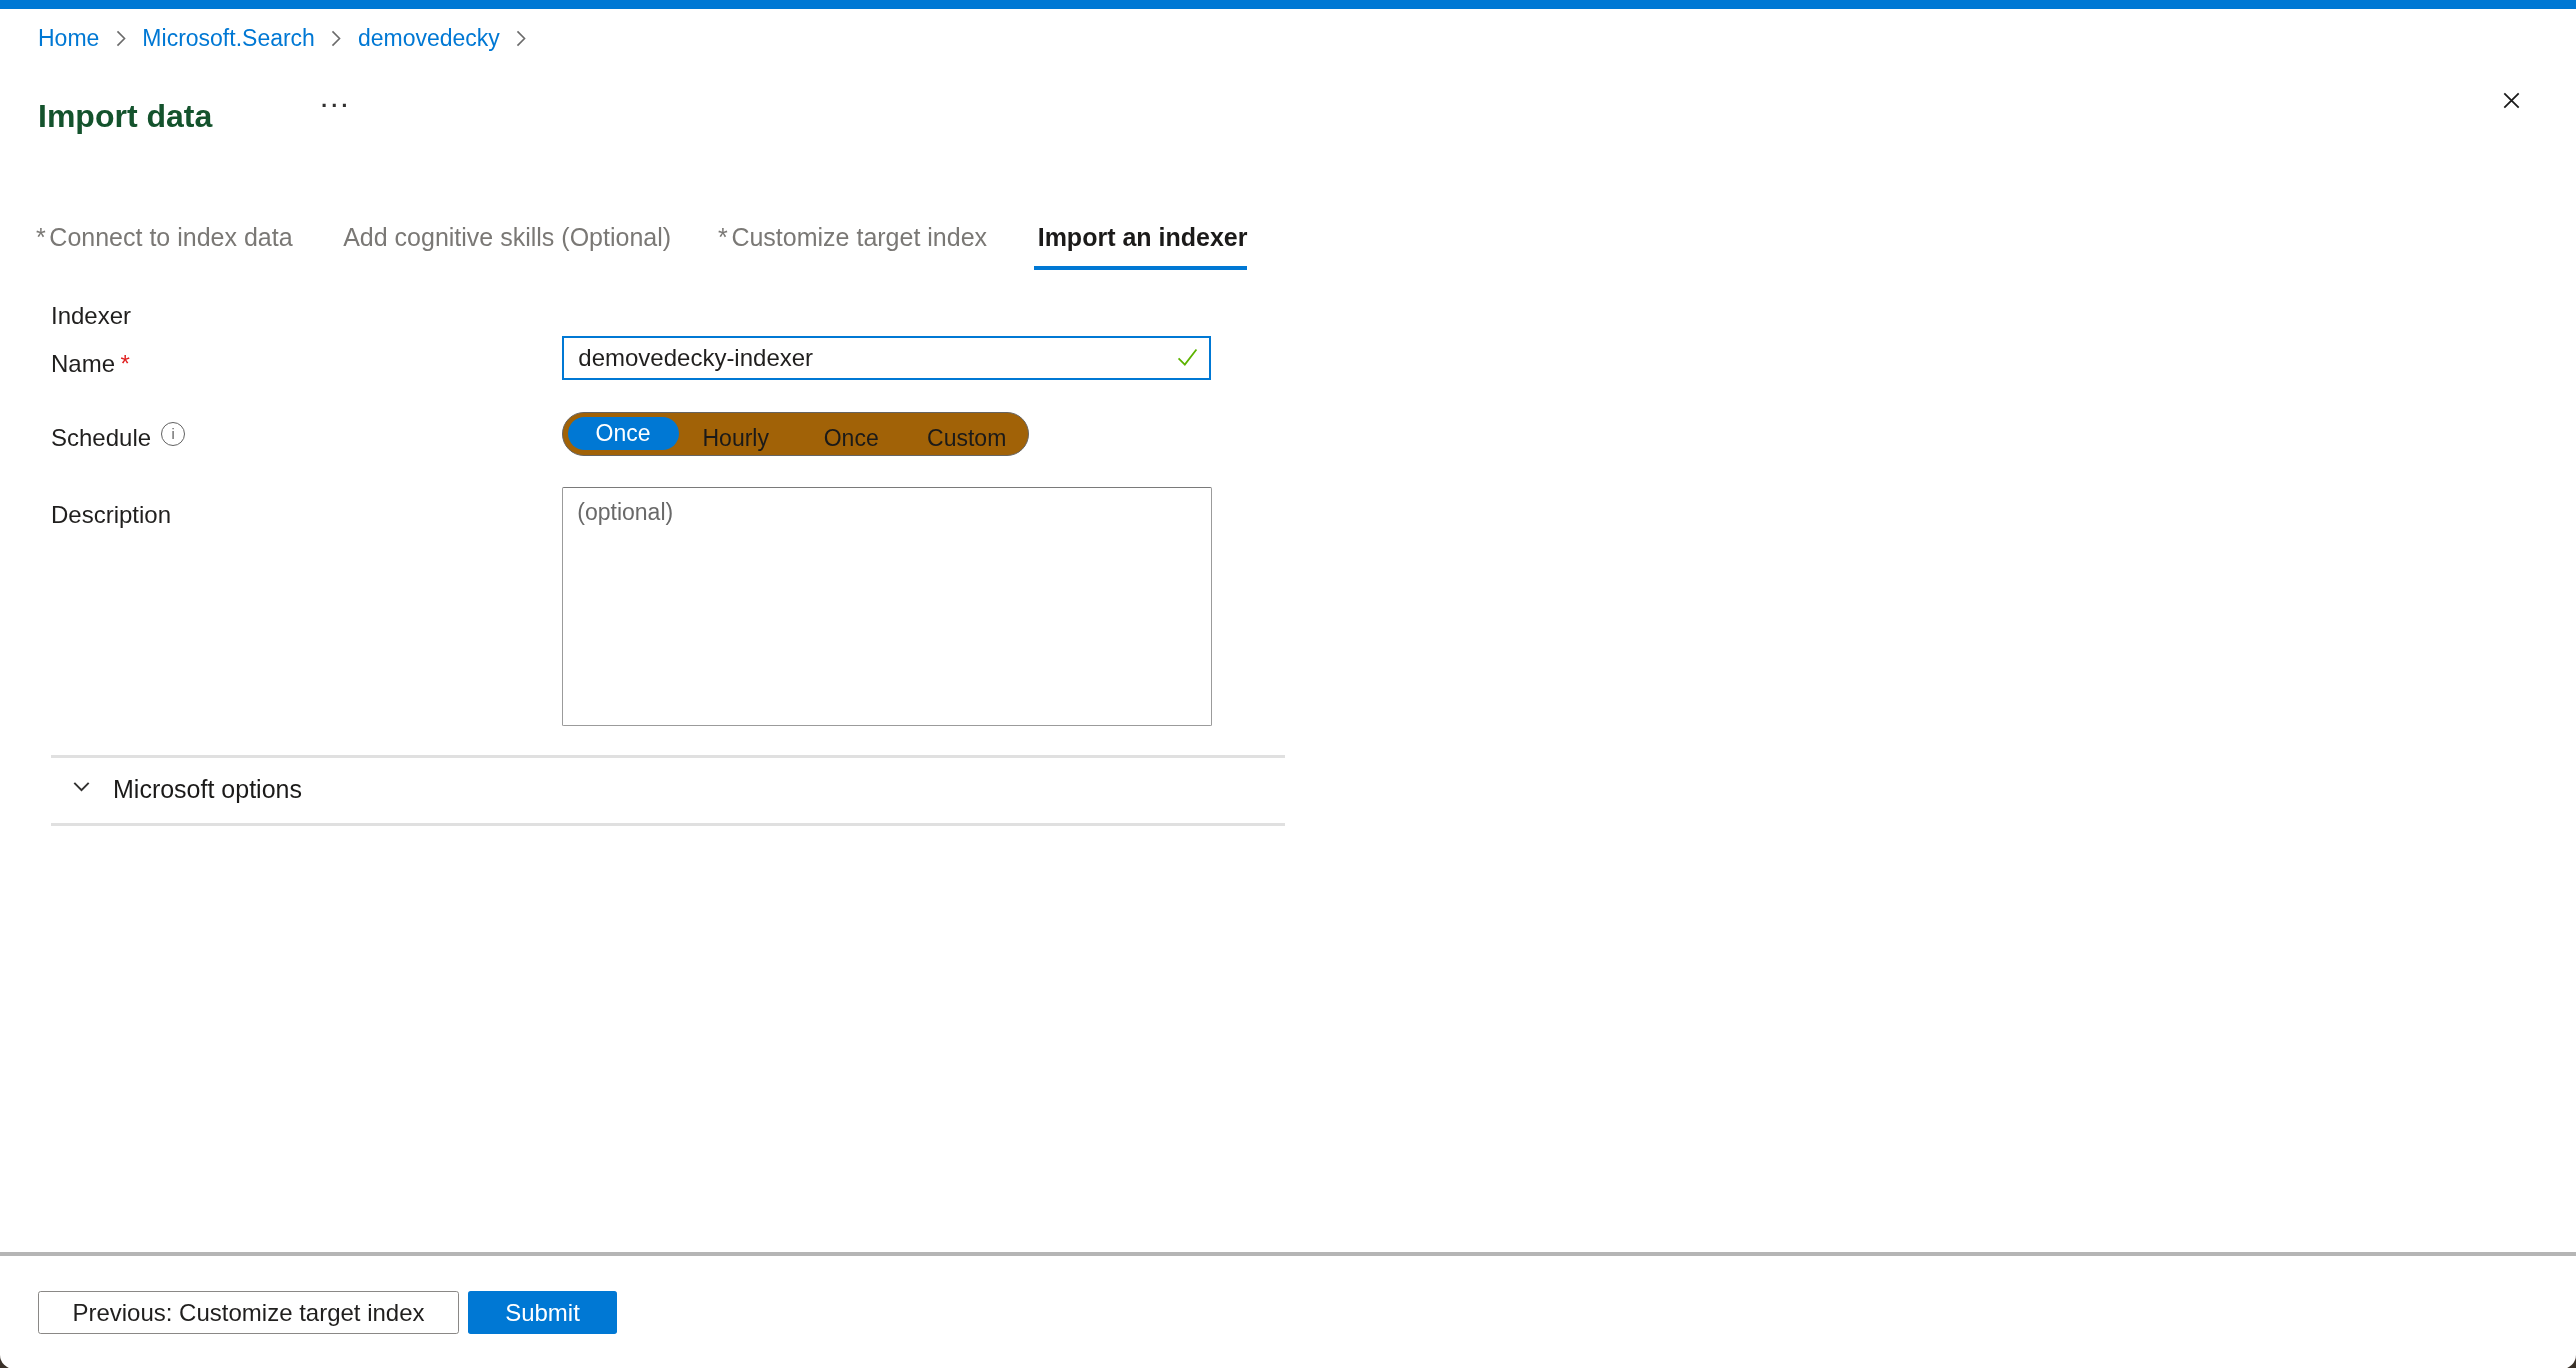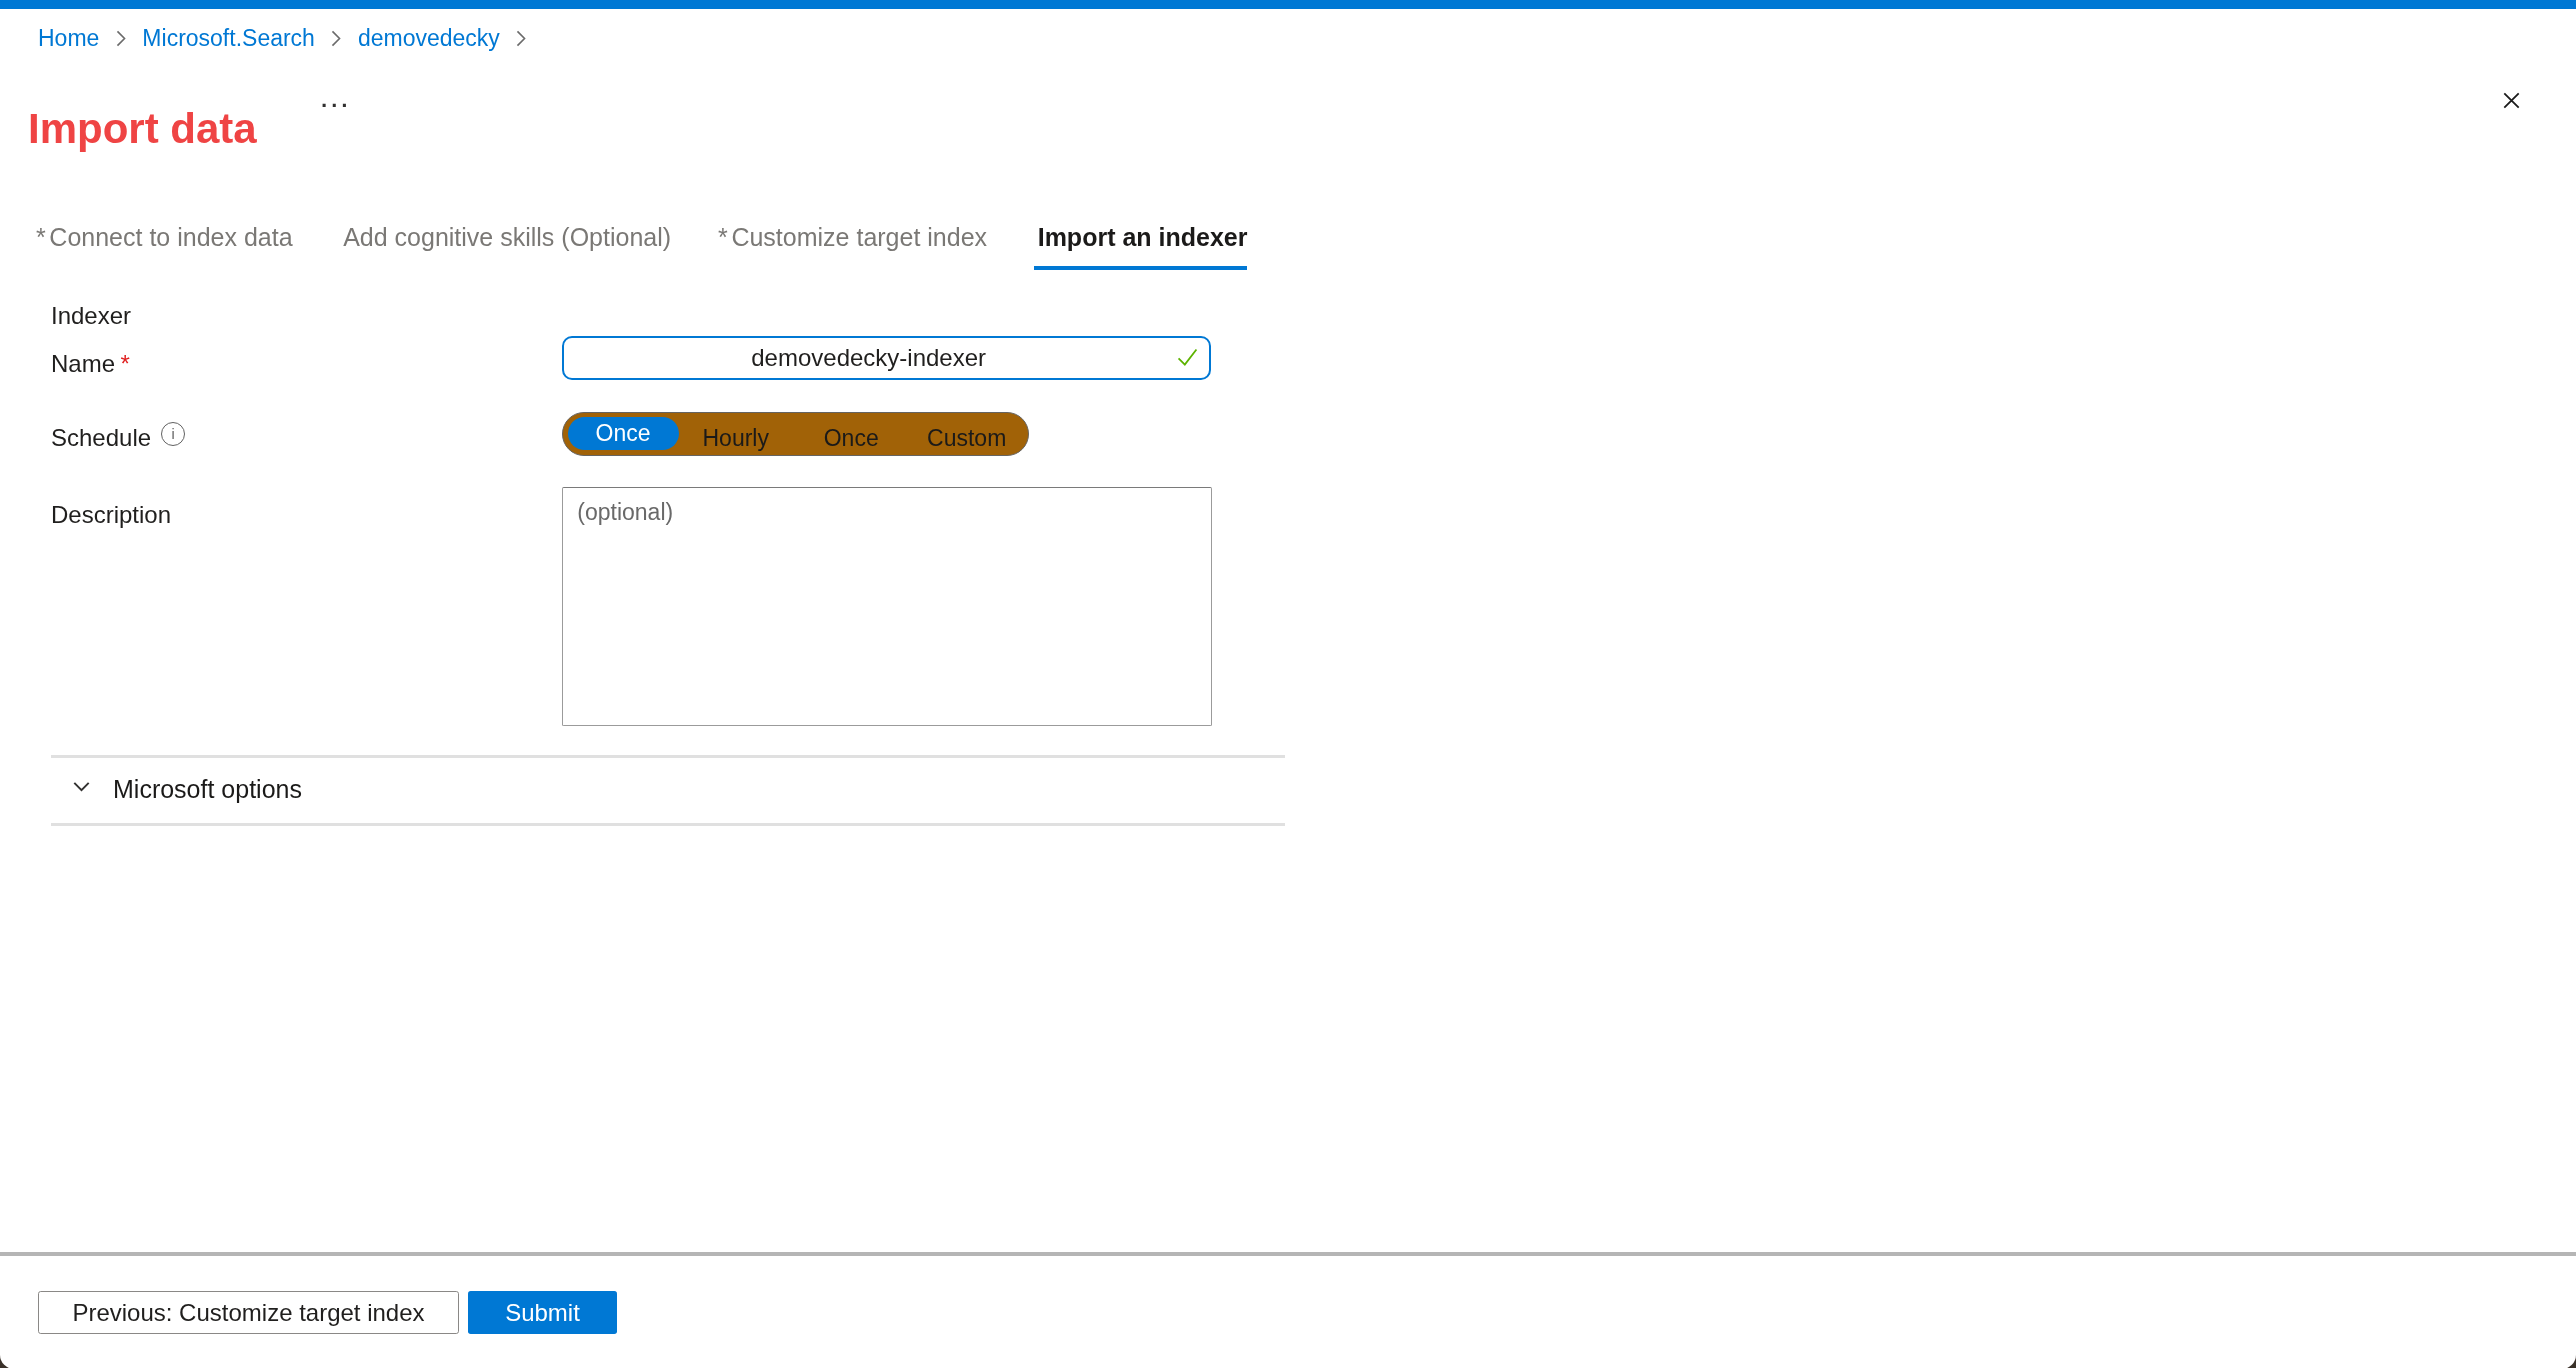--- a/index.html
+++ b/index.html
@@ -18,43 +18,43 @@
   }
   
   .topbar{position:absolute;left:0;top:0;width:100%;height:9px;background:#0078d4;}
 
   
   .breadcrumb{position:absolute;left:38px;top:25px;display:flex;align-items:center;gap:12.5px;font-size:23px;}
   .crumb{color:#0078d4;text-decoration:none;cursor:pointer;}
   .crumb-sep{display:flex;align-items:center;}
 
   
-  .page-title{position:absolute;left:28px;top:77px;font-size:42px;font-weight:700;color:#ef4444;}
+  .page-title{position:absolute;left:38px;top:77px;font-size:32px;font-weight:700;color:#14532d;}
   .more-button{position:absolute;left:311px;top:75px;height:43px;display:flex;align-items:center;
     font-size:32px;color:#323130;letter-spacing:2.7px;cursor:pointer;padding:0 7.2px;}
   .close-button{position:absolute;left:2492px;top:82px;width:39px;height:39px;
     display:flex;align-items:center;justify-content:center;cursor:pointer;}
 
   
   .tab-bar{position:absolute;left:36px;top:223px;display:flex;gap:47px;font-size:25px;}
   .tab{padding-bottom:14.3px;color:#7a7875;cursor:pointer;white-space:nowrap;}
   .tab .prefix{margin-right:3.6px;}
   .tab.active{color:#1b1a19;font-weight:600;border-bottom:4.5px solid #0078d4;}
 
   
   .section-title{position:absolute;left:51px;top:302px;font-size:24px;color:#201f1e;}
   .field-label{position:absolute;font-size:24px;color:#201f1e;}
   .req{color:#e02020;margin-left:5.4px;}
 
   .name-field{position:absolute;left:562px;top:336px;width:649px;height:44px;}
   .name-field input{
     width:100%;height:100%;box-sizing:border-box;
-    border:2.7px solid #0078d4;border-radius:10px;
+    border:2.7px solid #0078d4;border-radius:0;
     padding:0 50px 0 14.3px;font-size:24px;color:#201f1e;
-    font-family:"Liberation Sans", sans-serif;outline:none;text-align:center;
+    font-family:"Liberation Sans", sans-serif;outline:none;
   }
   .valid-check{position:absolute;right:10.7px;top:9px;}
 
   .info-icon{
     position:absolute;left:161px;top:422px;width:24px;height:24px;box-sizing:border-box;
     border:1.8px solid #616161;border-radius:50%;
     display:flex;align-items:center;justify-content:center;
     font-size:14.3px;color:#616161;cursor:pointer;font-style:normal;
   }
 

